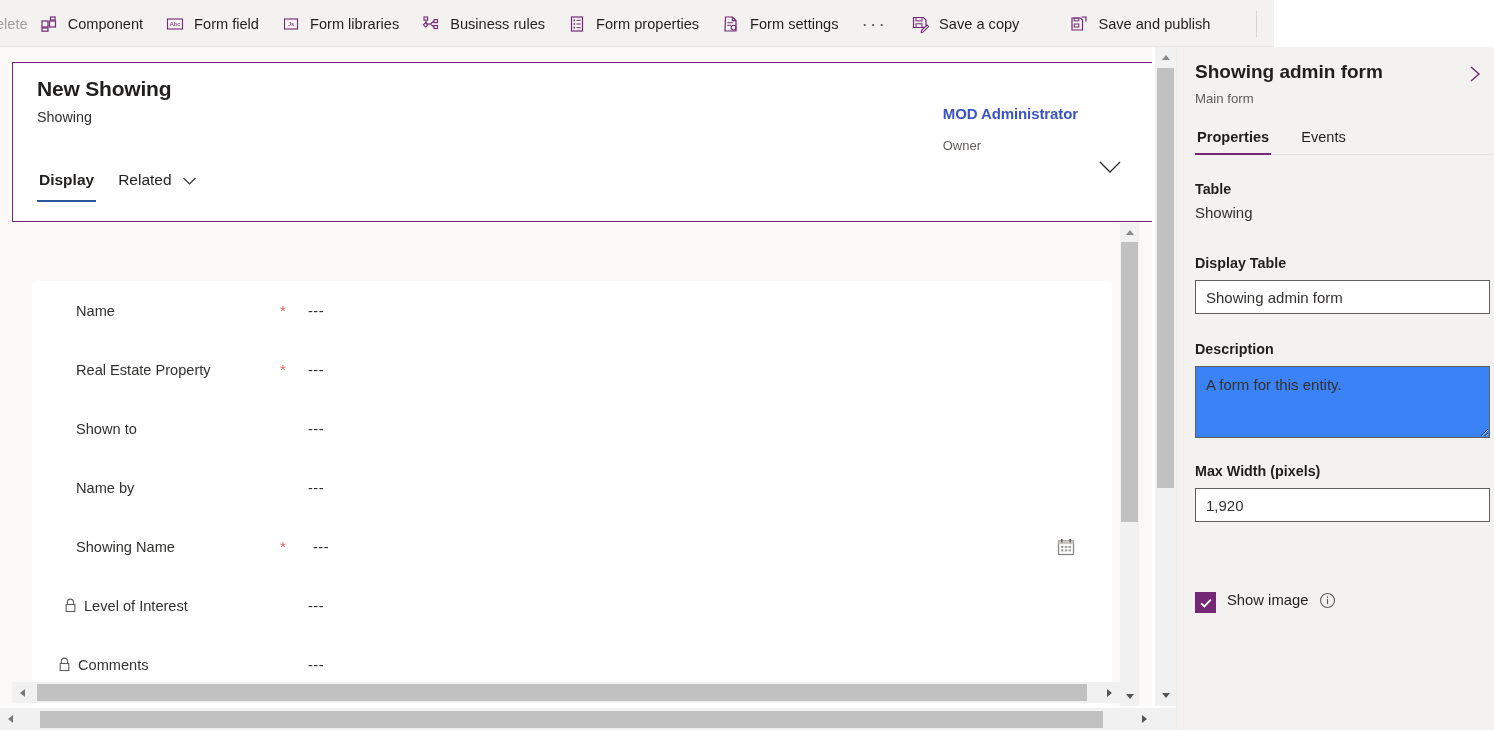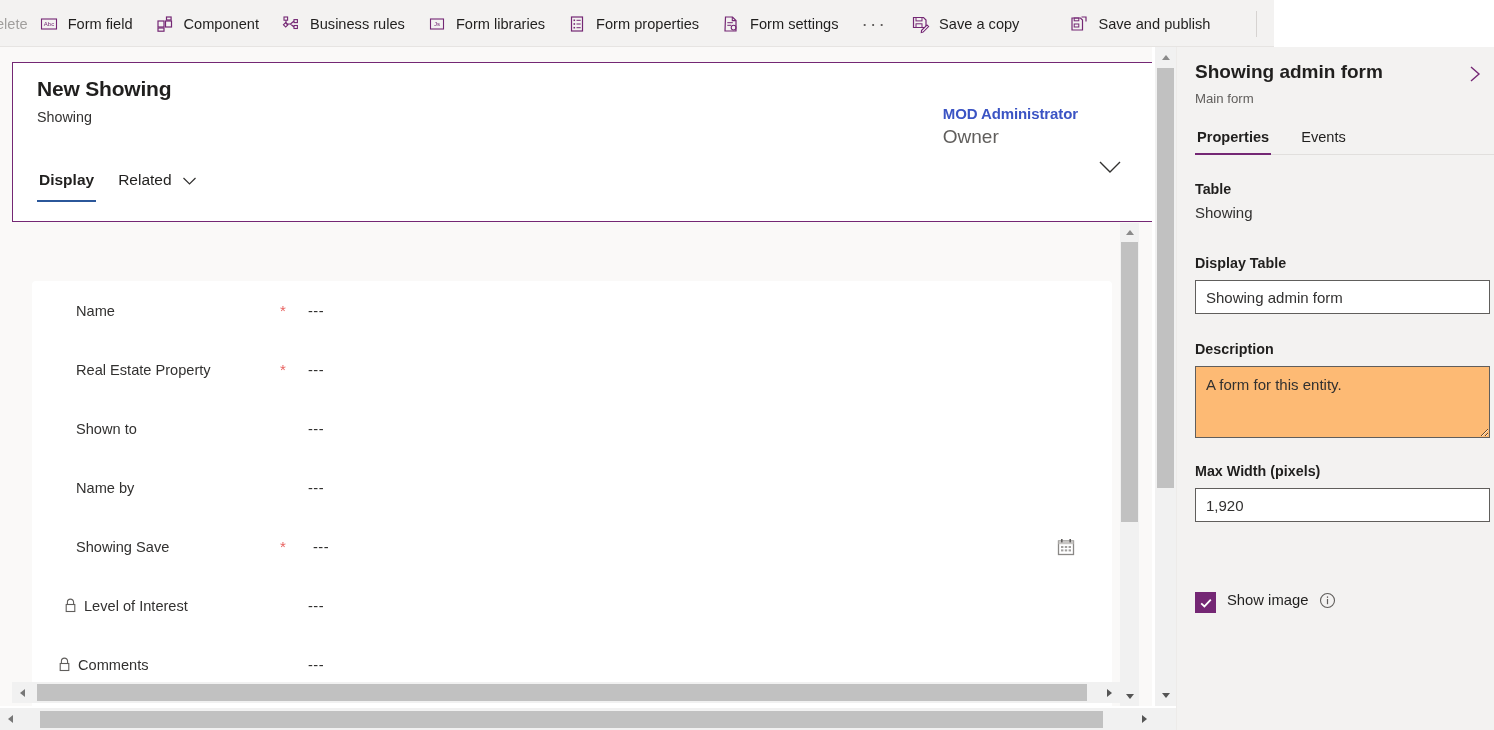--- a/index.html
+++ b/index.html
@@ -59,21 +59,21 @@
     position: absolute; left: 24px; top: 14px;
     font-size: 21px; font-weight: bold; color: #201f1e;
     letter-spacing: -0.2px;
   }
   #form-header-sub {
     position: absolute; left: 24px; top: 46px;
     font-size: 14.3px; color: #323130;
   }
   #owner-block { position: absolute; right: 74px; top: 42px; text-align: left; }
   #owner-name { font-size: 15px; color: #3b54c4; font-weight: bold; letter-spacing: -0.1px; }
-  #owner-role { font-size: 19px; color: #605e5c; margin-top: 4px; }
+  #owner-role { font-size: 13px; color: #605e5c; margin-top: 16px; }
   #owner-chevron {
     position: absolute; right: 28px; top: 90px;
     width: 28px; height: 28px; display: flex; align-items: center; justify-content: center;
     cursor: pointer;
   }
   #form-tabs {
     position: absolute; left: 24px; top: 104px;
     display: flex; align-items: flex-end; gap: 20px;
   }
   .form-tab {
@@ -167,21 +167,21 @@
   .p-static { position: absolute; left: 18px; font-size: 15px; color: #323130; }
   .p-input {
     position: absolute; left: 18px; width: 295px; height: 34px;
     background: #ffffff; border: 1px solid #605e5c;
     font-size: 15px; color: #323130;
     padding: 0 10px; font-family: "Liberation Sans", sans-serif;
     border-radius: 0;
   }
   .p-textarea {
     position: absolute; left: 18px; width: 295px; height: 72px;
-    background: #fdba74; border: 1px solid #605e5c;
+    background: #3b82f6; border: 1px solid #605e5c;
     font-size: 15px; color: #323130; padding: 8px 10px;
     font-family: "Liberation Sans", sans-serif; resize: both; border-radius: 0;
     line-height: 1.3;
   }
   #checkbox-row { position: absolute; left: 18px; top: 545px; display: flex; align-items: flex-start; gap: 11px; }
   .cbx {
     width: 21px; height: 21px; background: #742774;
     display: flex; align-items: center; justify-content: center;
     cursor: pointer; flex: none;
   }
@@ -195,60 +195,60 @@
 <div id="command-bar">
   <div class="cmd-left">
 
     <div class="cmd-btn truncated">
       <span>elete</span>
     </div>
 
     <div class="cmd-btn">
       <span class="cmd-ico">
         <svg width="20" height="20" viewBox="0 0 20 20">
-            <rect x="2.5" y="5" width="15" height="10" fill="none" stroke="#742774" stroke-width="1.1"></rect>
-            <text x="10" y="12.4" font-size="6" fill="#742774" text-anchor="middle" font-family="Liberation Sans, sans-serif">Abc</text>
-          </svg>
-      </span>
-      <span>Form field</span>
-    </div>
-
-    <div class="cmd-btn">
-      <span class="cmd-ico">
-        <svg width="20" height="20" viewBox="0 0 20 20">
           <rect x="3" y="7" width="6" height="6" fill="none" stroke="#742774" stroke-width="1.2"></rect>
           <rect x="10.5" y="7" width="6" height="6" fill="none" stroke="#742774" stroke-width="1.2"></rect>
           <rect x="3" y="14" width="6" height="3.2" fill="none" stroke="#742774" stroke-width="1.2"></rect>
           <rect x="11.5" y="3" width="4.6" height="3" fill="none" stroke="#742774" stroke-width="1.2"></rect>
         </svg>
       </span>
       <span>Component</span>
+    </div>
+
+    <div class="cmd-btn">
+      <span class="cmd-ico">
+        <svg width="20" height="20" viewBox="0 0 20 20">
+            <rect x="2.5" y="5" width="15" height="10" fill="none" stroke="#742774" stroke-width="1.1"></rect>
+            <text x="10" y="12.4" font-size="6" fill="#742774" text-anchor="middle" font-family="Liberation Sans, sans-serif">Abc</text>
+          </svg>
+      </span>
+      <span>Form field</span>
+    </div>
+
+    <div class="cmd-btn">
+      <span class="cmd-ico">
+        <svg width="20" height="20" viewBox="0 0 20 20">
+            <rect x="3.5" y="5" width="13" height="10" fill="none" stroke="#742774" stroke-width="1.1"></rect>
+            <text x="10" y="12.3" font-size="6" fill="#742774" text-anchor="middle" font-family="Liberation Sans, sans-serif">Js</text>
+          </svg>
+      </span>
+      <span>Form libraries</span>
     </div>
 
     <div class="cmd-btn">
       <span class="cmd-ico">
         <svg width="20" height="20" viewBox="0 0 20 20" stroke="#742774" fill="none" stroke-width="1.1">
           <rect x="3" y="3" width="3.6" height="3.2"></rect>
           <path d="M5 6.3 L5 10 M5 10 L9.5 10 M9.5 10 L13 7 M9.5 10 L13 13"></path>
           <rect x="3.1" y="9.2" width="3.2" height="3.2" transform="rotate(45 4.7 10.8)"></rect>
           <rect x="13" y="5.6" width="3.4" height="3"></rect>
           <rect x="13" y="11.5" width="3.4" height="3"></rect>
         </svg>
       </span>
       <span>Business rules</span>
-    </div>
-
-    <div class="cmd-btn">
-      <span class="cmd-ico">
-        <svg width="20" height="20" viewBox="0 0 20 20">
-            <rect x="3.5" y="5" width="13" height="10" fill="none" stroke="#742774" stroke-width="1.1"></rect>
-            <text x="10" y="12.3" font-size="6" fill="#742774" text-anchor="middle" font-family="Liberation Sans, sans-serif">Js</text>
-          </svg>
-      </span>
-      <span>Form libraries</span>
     </div>
 
     <div class="cmd-btn">
       <span class="cmd-ico">
         <svg width="20" height="20" viewBox="0 0 20 20">
           <rect x="4.5" y="3" width="11" height="14" fill="none" stroke="#742774" stroke-width="1.2"></rect>
           <rect x="6.5" y="5.5" width="1.6" height="1.6" fill="#742774"></rect>
             <rect x="9.5" y="5.8" width="4.2" height="1" fill="#742774"></rect>
           <rect x="6.5" y="9.2" width="1.6" height="1.6" fill="#742774"></rect>
             <rect x="9.5" y="9.5" width="4.2" height="1" fill="#742774"></rect>
@@ -367,21 +367,21 @@
             <span class="field-value" style="left: 276px;">---</span>
           </div>
           <div class="field-row" style="top: 177px;">
             <div class="field-label">
               <span>Name by</span>
             </div>
             <span class="field-value" style="left: 276px;">---</span>
           </div>
           <div class="field-row" style="top: 236px;">
             <div class="field-label">
-              <span>Showing Save</span>
+              <span>Showing Name</span>
             </div>
             <span class="req-star">*</span>
             <span class="field-value" style="left: 281px;">---</span>
             <span class="cal-ico">
               <svg width="20" height="20" viewBox="0 0 20 20">
                 <rect x="2.5" y="4" width="15" height="13.5" fill="none" stroke="#8a8886" stroke-width="1.3"></rect>
                 <rect x="2.5" y="4" width="15" height="3.2" fill="#c8c6c4"></rect>
                 <rect x="5" y="2" width="1.6" height="3.4" fill="#605e5c"></rect>
                 <rect x="13.4" y="2" width="1.6" height="3.4" fill="#605e5c"></rect>
                 <rect x="5" y="9" width="2.4" height="2" fill="#a19f9d"></rect>

